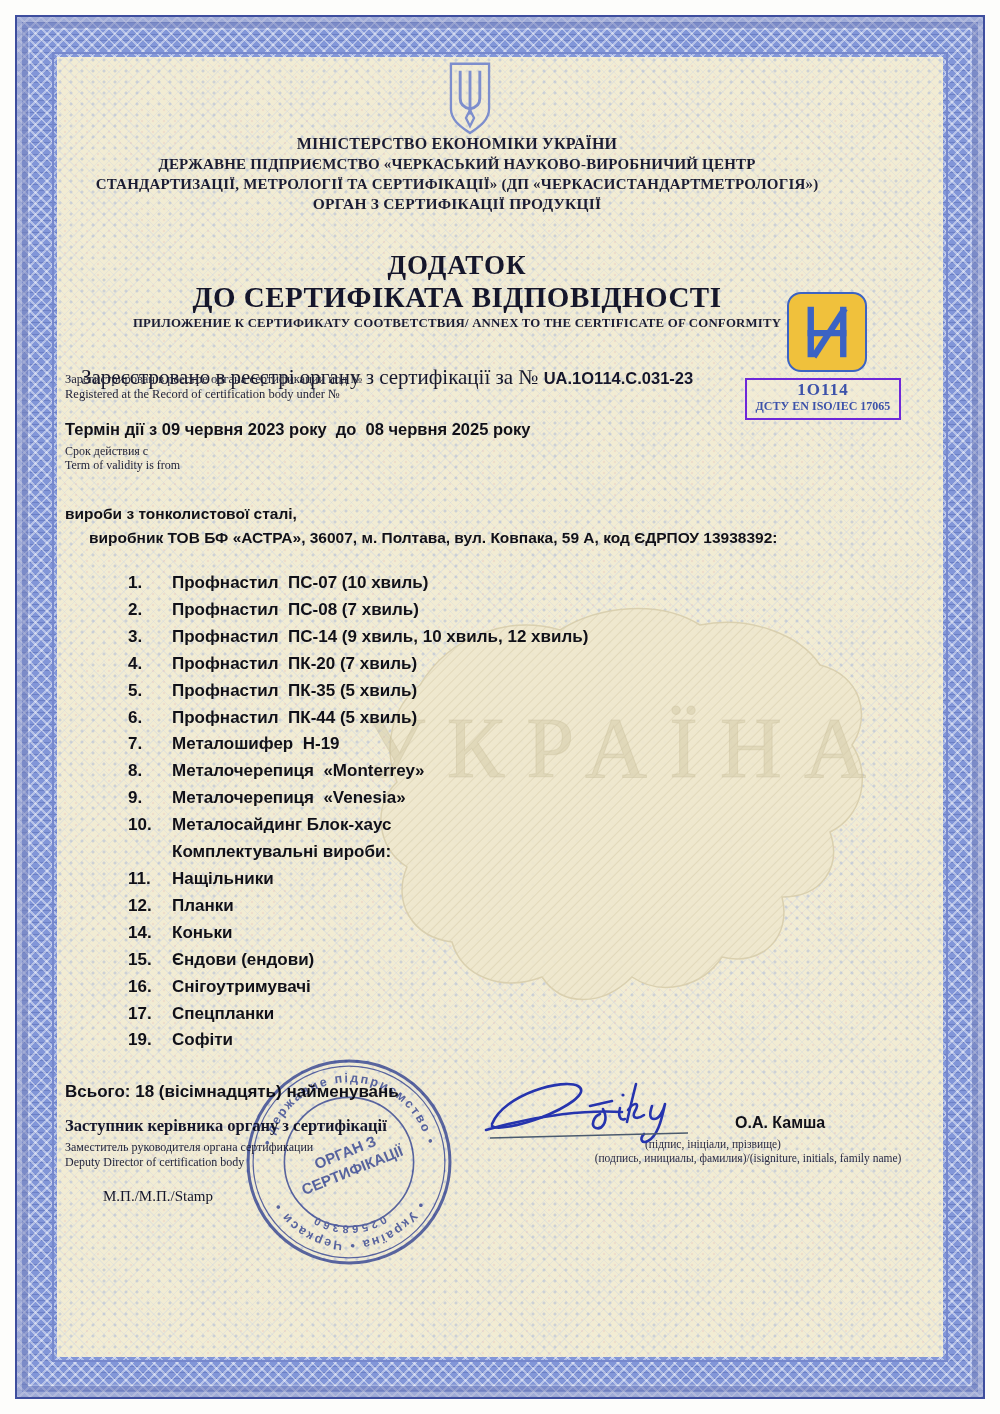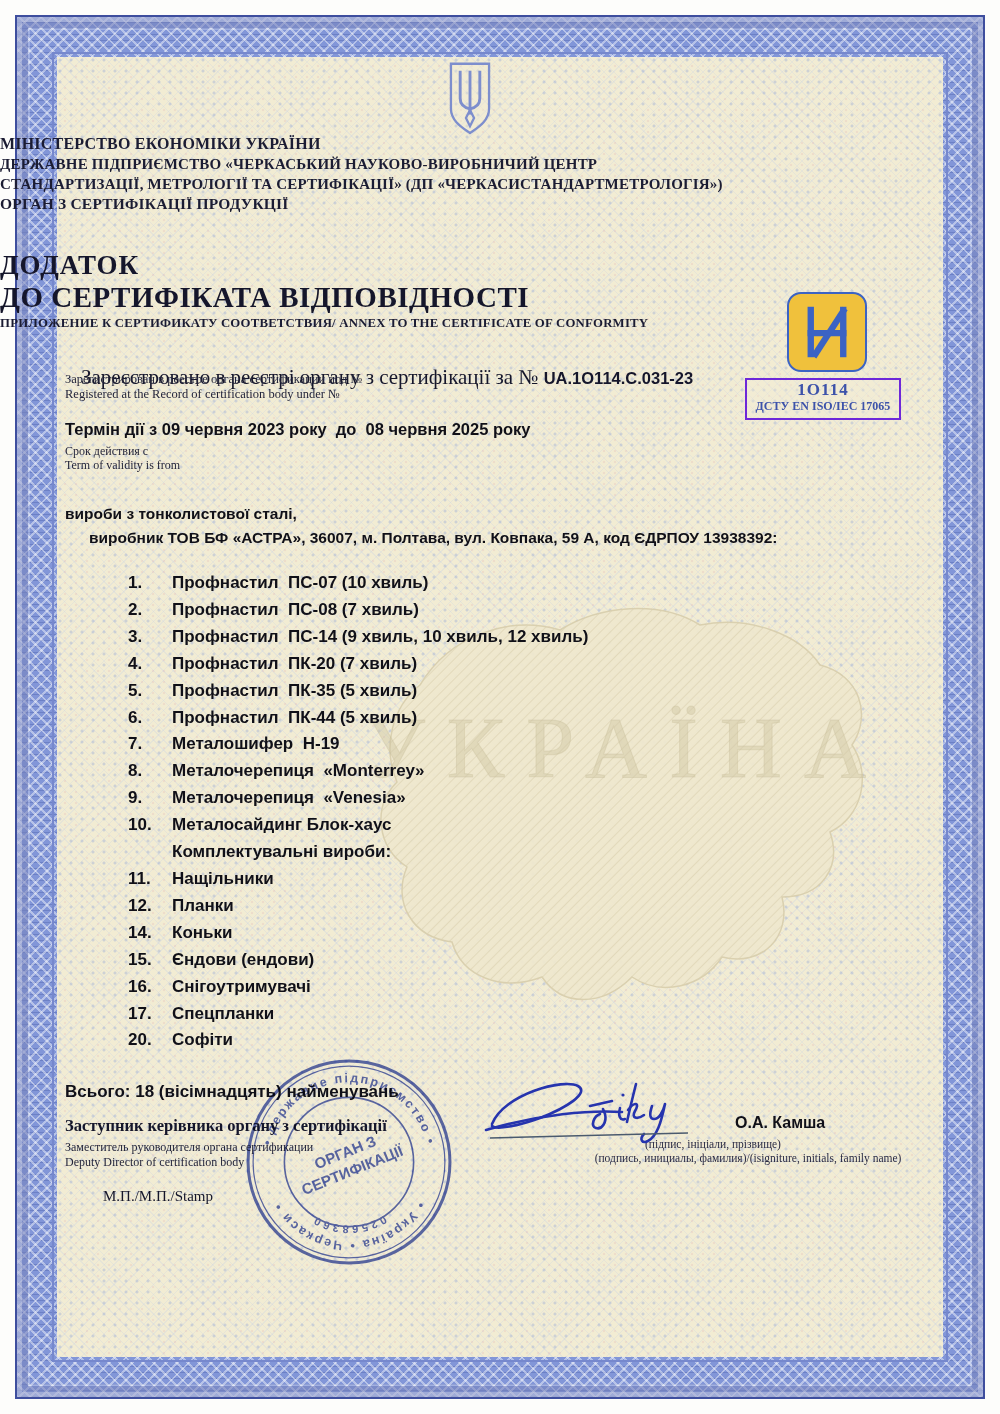--- a/index.html
+++ b/index.html
@@ -27,21 +27,21 @@
     background-image:
       radial-gradient(circle at 3px 3px, rgba(146,166,214,.38) 1.1px, rgba(0,0,0,0) 1.9px),
       radial-gradient(circle at 8px 9px, rgba(216,160,170,.20) 1px, rgba(0,0,0,0) 1.6px),
       repeating-linear-gradient(45deg, rgba(188,202,233,.22) 0 1px, rgba(0,0,0,0) 1px 7px),
       repeating-linear-gradient(-45deg, rgba(188,202,233,.22) 0 1px, rgba(0,0,0,0) 1px 7px);
     background-size:11px 11px, 11px 11px, auto, auto;}
 
   .watermark{position:absolute;left:360px;top:545px;width:540px;height:530px;z-index:1;}
 
   .abs{position:absolute;z-index:2;}
-  .center{left:0;width:914px;text-align:left;}
+  .center{left:0;width:914px;text-align:center;}
 
   .trident{left:444px;top:60px;width:52px;height:78px;}
 
   .org-lines{top:134px;color:#1b1c33;font-weight:bold;line-height:20px;letter-spacing:.2px;}
   .org-line-0{font-size:16px;}
   .org-line-1,.org-line-2{font-size:15px;}
   .org-line-3{font-size:15.5px;}
 
   .title1{top:250px;font-size:27px;font-weight:bold;color:#15162b;letter-spacing:1px;}
   .title2{top:281px;font-size:29px;font-weight:bold;color:#15162b;letter-spacing:.5px;}
@@ -222,21 +222,21 @@
       </div>
     <div class="row">
         <span class="num">16.</span>
         <span class="txt">Снігоутримувачі</span>
       </div>
     <div class="row">
         <span class="num">17.</span>
         <span class="txt">Спецпланки</span>
       </div>
     <div class="row">
-        <span class="num">20.</span>
+        <span class="num">19.</span>
         <span class="txt">Софіти</span>
       </div>
   </div>
 
   <div class="abs total">Всього: 18 (вісімнадцять) найменувань</div>
 
   <div class="abs sig-title-ua">Заступник керівника органу з сертифікації</div>
   <div class="abs sig-title-ru">Заместитель руководителя органа сертификации</div>
   <div class="abs sig-title-en">Deputy Director of certification body</div>
   <div class="abs stamp-label">М.П./М.П./Stamp</div>

